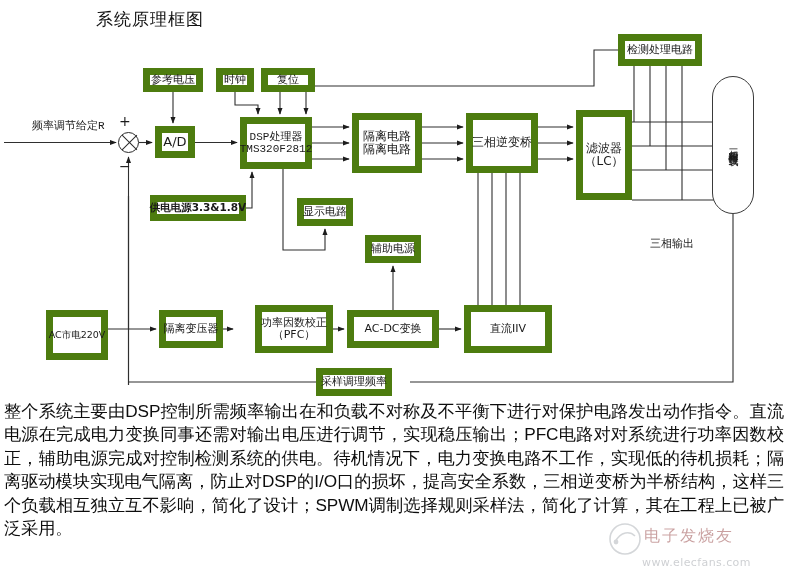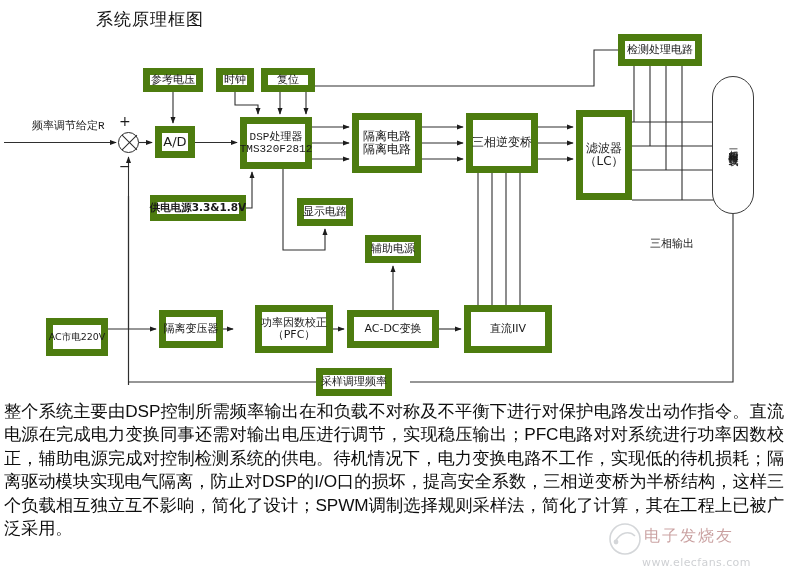--- a/index.html
+++ b/index.html
@@ -208,21 +208,21 @@
     </div>
 
     <div class="node" style="left:297px;top:198px;width:56px;height:28px;font-size:11px;">
       <span>显示电路</span>
     </div>
 
     <div class="node" style="left:365px;top:235px;width:56px;height:28px;font-size:11px;">
       <span>辅助电源</span>
     </div>
 
-    <div class="node" style="left:46px;top:318px;width:62px;height:38px;font-size:9.5px;">
+    <div class="node" style="left:46px;top:310px;width:62px;height:50px;font-size:9.5px;">
       <span>AC市电220V</span>
     </div>
 
     <div class="node" style="left:159px;top:310px;width:64px;height:38px;font-size:11px;">
       <span>隔离变压器</span>
     </div>
 
     <div class="node" style="left:236px;top:305px;width:78px;height:48px;font-size:11px;margin-left:19px;">
       <span>功率因数校正</span>
       <span>（PFC）</span>

